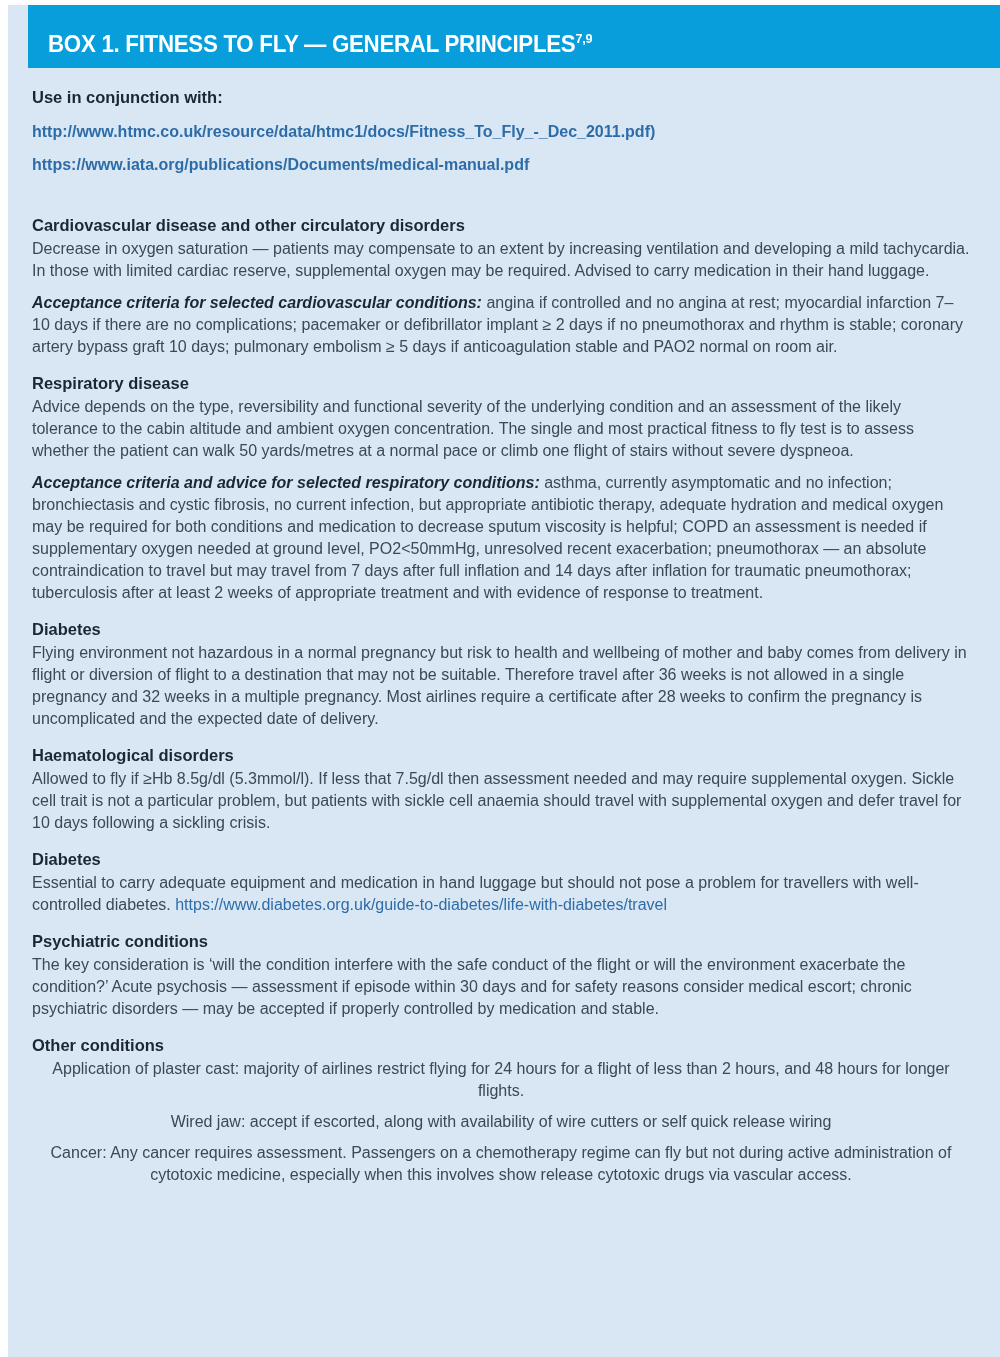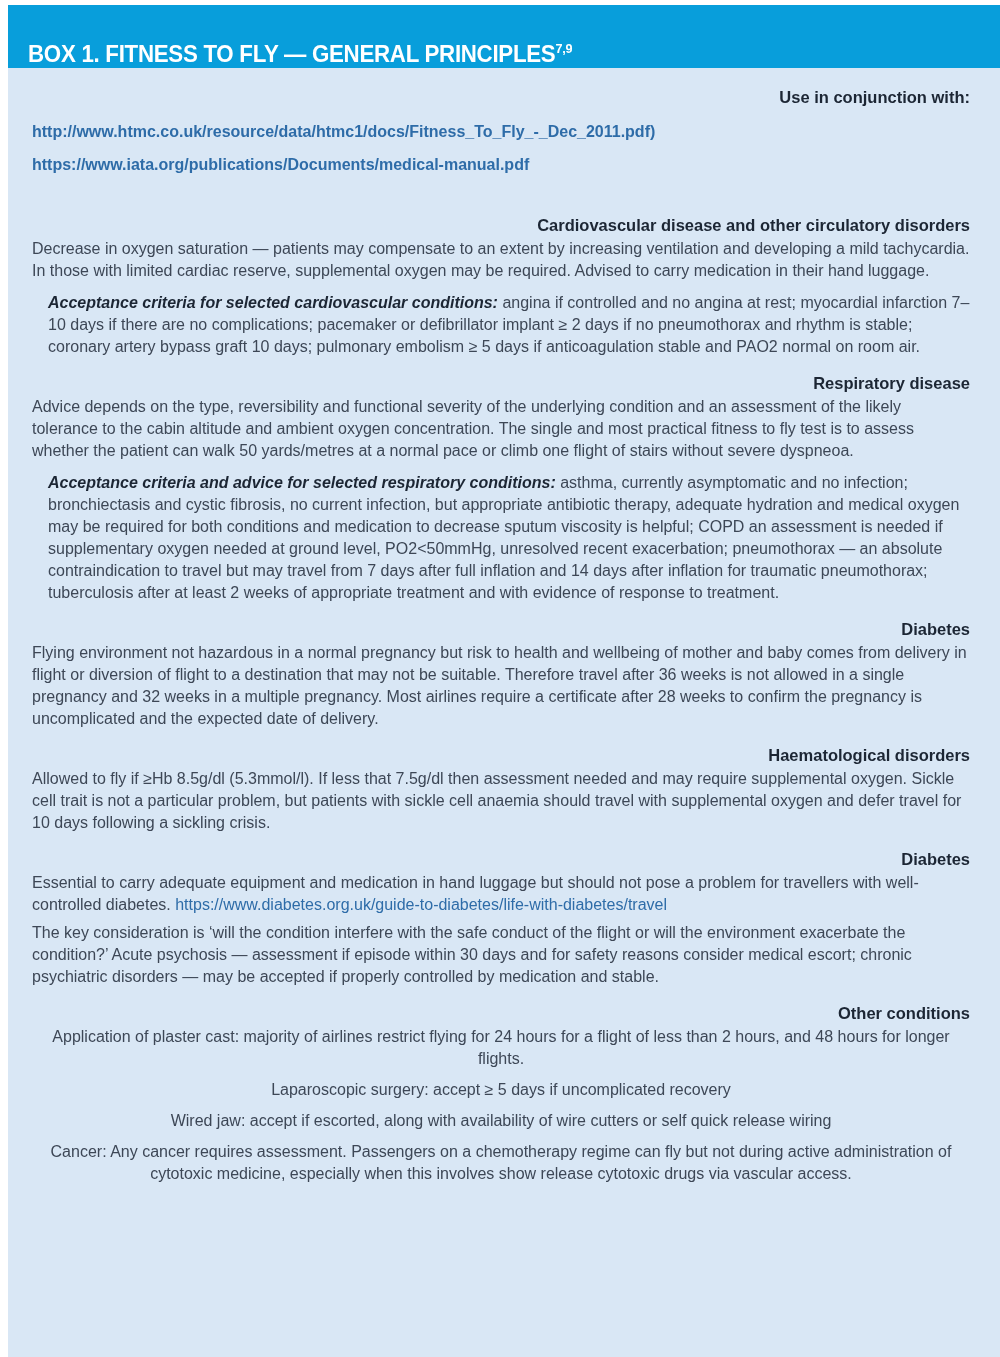--- a/index.html
+++ b/index.html
@@ -22,22 +22,23 @@
     left: 8px;
     top: 5px;
     right: 0;
     bottom: 0;
     background: var(--panel_bg, #d9e7f5);
   }
   .titlebar {
     height: 63px;
     background: var(--header_bg, #089edb);
     display: flex;
-    align-items: flex-end;
+    align-items: center;
     padding: 16px 0 0 20px;
+    margin-left: 20px;
   }
   .titlebar h1 {
     margin: 0;
     color: var(--header_text, #ffffff);
     font-size: 23px;
     font-weight: 800;
     letter-spacing: -0.3px;
     transform: scaleX(0.97);
     transform-origin: left center;
     white-space: nowrap;
@@ -52,26 +53,25 @@
     padding: 18px 30px 20px 24px;
     color: var(--body_text, #3d4756);
     font-size: 16px;
     line-height: 22px;
   }
   .h {
     color: var(--heading_text, #1c2634);
     font-weight: bold;
     font-size: 16.5px;
     margin: 14px 0 2px 0;
-    text-align: right;
   }
   .h.first { margin-top: 36px; }
   .h.intro { margin: 0 0 10px 0; }
   p.body-p { margin: 0 0 6px 0; }
-  p.lead-p { margin: 10px 0 6px 16px; }
+  p.lead-p { margin: 10px 0 6px 0; }
   p.other-p { margin: 0 0 9px 0; text-align: center; }
   .lead {
     color: var(--heading_text, #1c2634);
     font-weight: bold;
     font-style: italic;
   }
   .linkline { margin: 0 0 6px 0; line-height: 27px; font-weight: bold; }
   a.link {
     color: var(--link, #2e6ca8);
     text-decoration: none;
@@ -107,23 +107,23 @@
 
       <div class="h">Diabetes</div>
       <p class="body-p">Flying environment not hazardous in a normal pregnancy but risk to health and wellbeing of mother and baby comes from delivery in flight or diversion of flight to a destination that may not be suitable.  Therefore travel after 36 weeks is not allowed in a single pregnancy and 32 weeks in a multiple pregnancy.  Most airlines require a certificate after 28 weeks to confirm the pregnancy is uncomplicated and the expected date of delivery.</p>
 
       <div class="h">Haematological disorders</div>
       <p class="body-p">Allowed to fly if ≥Hb 8.5g/dl (5.3mmol/l).  If less that 7.5g/dl then assessment needed and may require supplemental oxygen. Sickle cell trait is not a particular problem, but patients with sickle cell anaemia should travel with supplemental oxygen and defer travel for 10 days following a sickling crisis.</p>
 
       <div class="h">Diabetes</div>
       <p class="body-p"><span>Essential to carry adequate equipment and medication in hand luggage but should not pose a problem for travellers with well-controlled diabetes.</span> <a class="link">https://www.diabetes.org.uk/guide-to-diabetes/life-with-diabetes/travel</a></p>
 
+      <div class="h">Psychiatric conditions</div>
       <p class="body-p">The key consideration is ‘will the condition interfere with the safe conduct of the flight or will the environment exacerbate the condition?’  Acute psychosis — assessment if episode within 30 days and for safety reasons consider medical escort; chronic psychiatric disorders — may be accepted if properly controlled by medication and stable.</p>
 
       <div class="h">Other conditions</div>
       <p class="other-p">Application of plaster cast: majority of airlines restrict flying for 24 hours for a flight of less than 2 hours, and 48 hours for longer flights.</p>
-      <p class="other-p">Laparoscopic surgery: accept ≥ 5 days if uncomplicated recovery</p>
       <p class="other-p">Wired jaw: accept if escorted, along with availability of wire cutters or self quick release  wiring</p>
       <p class="other-p">Cancer: Any cancer requires assessment.  Passengers on a chemotherapy regime can fly but not during active administration of cytotoxic medicine, especially when this involves show release cytotoxic drugs via vascular access.</p>
 
     </div>
   </div>
 </div>
 
 </body></html>

